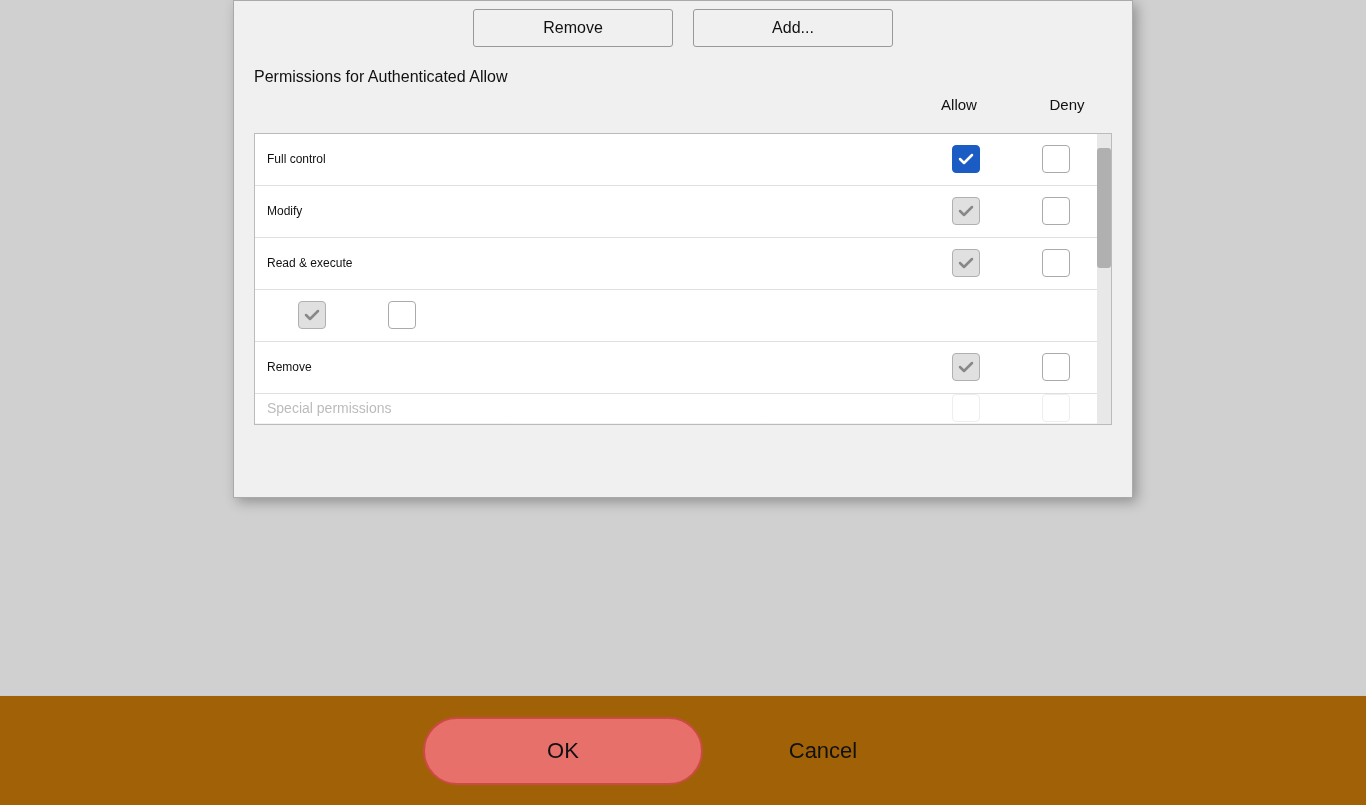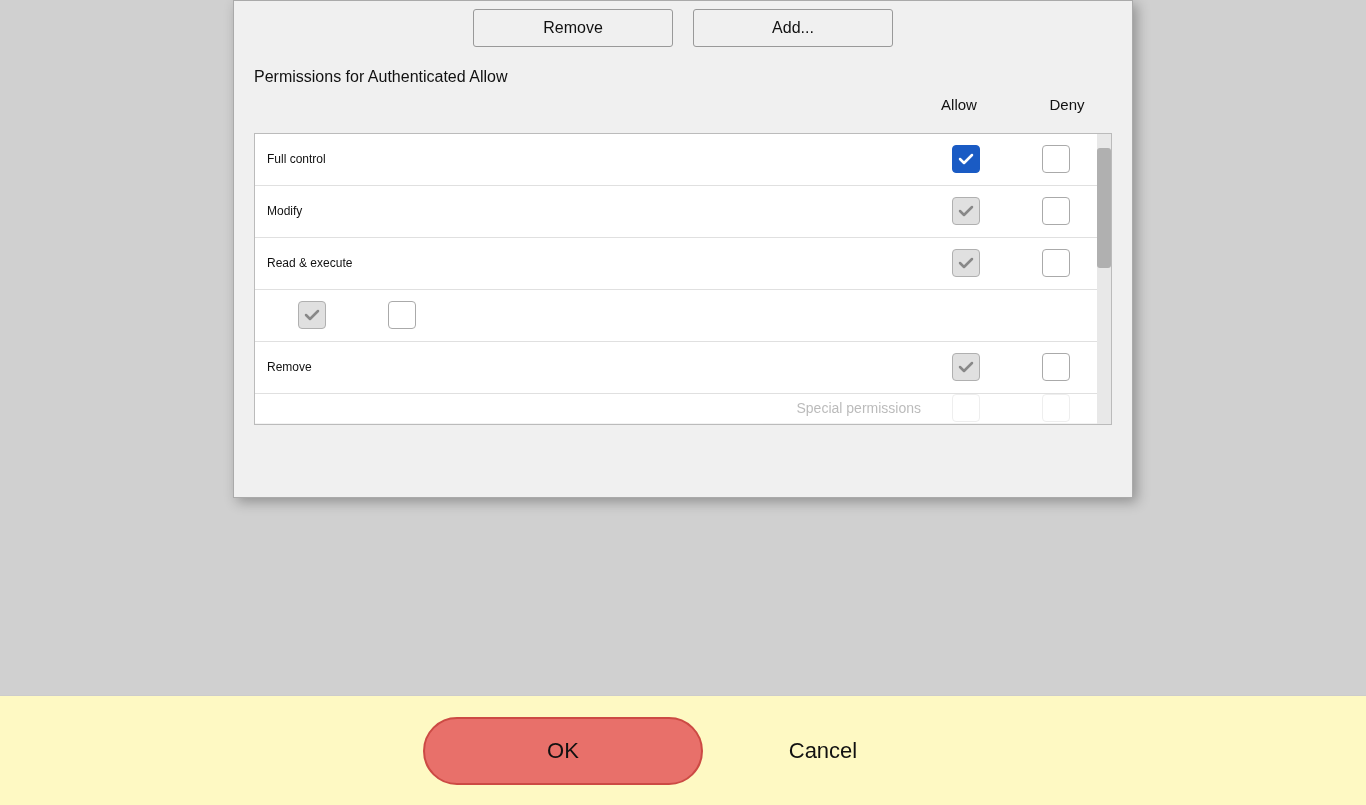--- a/index.html
+++ b/index.html
@@ -192,21 +192,21 @@
       height: 60px;
     }
 
     
     .bottom-buttons {
       position: absolute;
       bottom: 0;
       left: 0;
       right: 0;
       height: 110px;
-      background: #fef9c3;
+      background: #a16207;
       display: flex;
       align-items: center;
       justify-content: center;
       gap: 0;
       border-top: 1px solid #ccc;
     }
 
     .btn-ok {
       width: 280px;
       height: 68px;
@@ -336,21 +336,21 @@
               <svg viewBox="0 0 16 16" fill="none" xmlns="http://www.w3.org/2000/svg">
                 <polyline points="2,8 6,12 14,4" stroke="#888" stroke-width="2.5" stroke-linecap="round" stroke-linejoin="round"></polyline>
               </svg>
             </div>
           </div>
           <div class="perm-deny">
             <div class="checkbox"></div>
           </div>
         </div>
 
-        <div class="perm-row" style="opacity:0.4; height:30px;text-align:right;">
+        <div class="perm-row" style="opacity:0.4; height:30px;">
           <div class="perm-label partial-row-label">Special permissions</div>
           <div class="perm-allow">
             <div class="checkbox" style="opacity:0.5;"></div>
           </div>
           <div class="perm-deny">
             <div class="checkbox" style="opacity:0.5;"></div>
           </div>
         </div>
 
         <div class="scrollbar">

